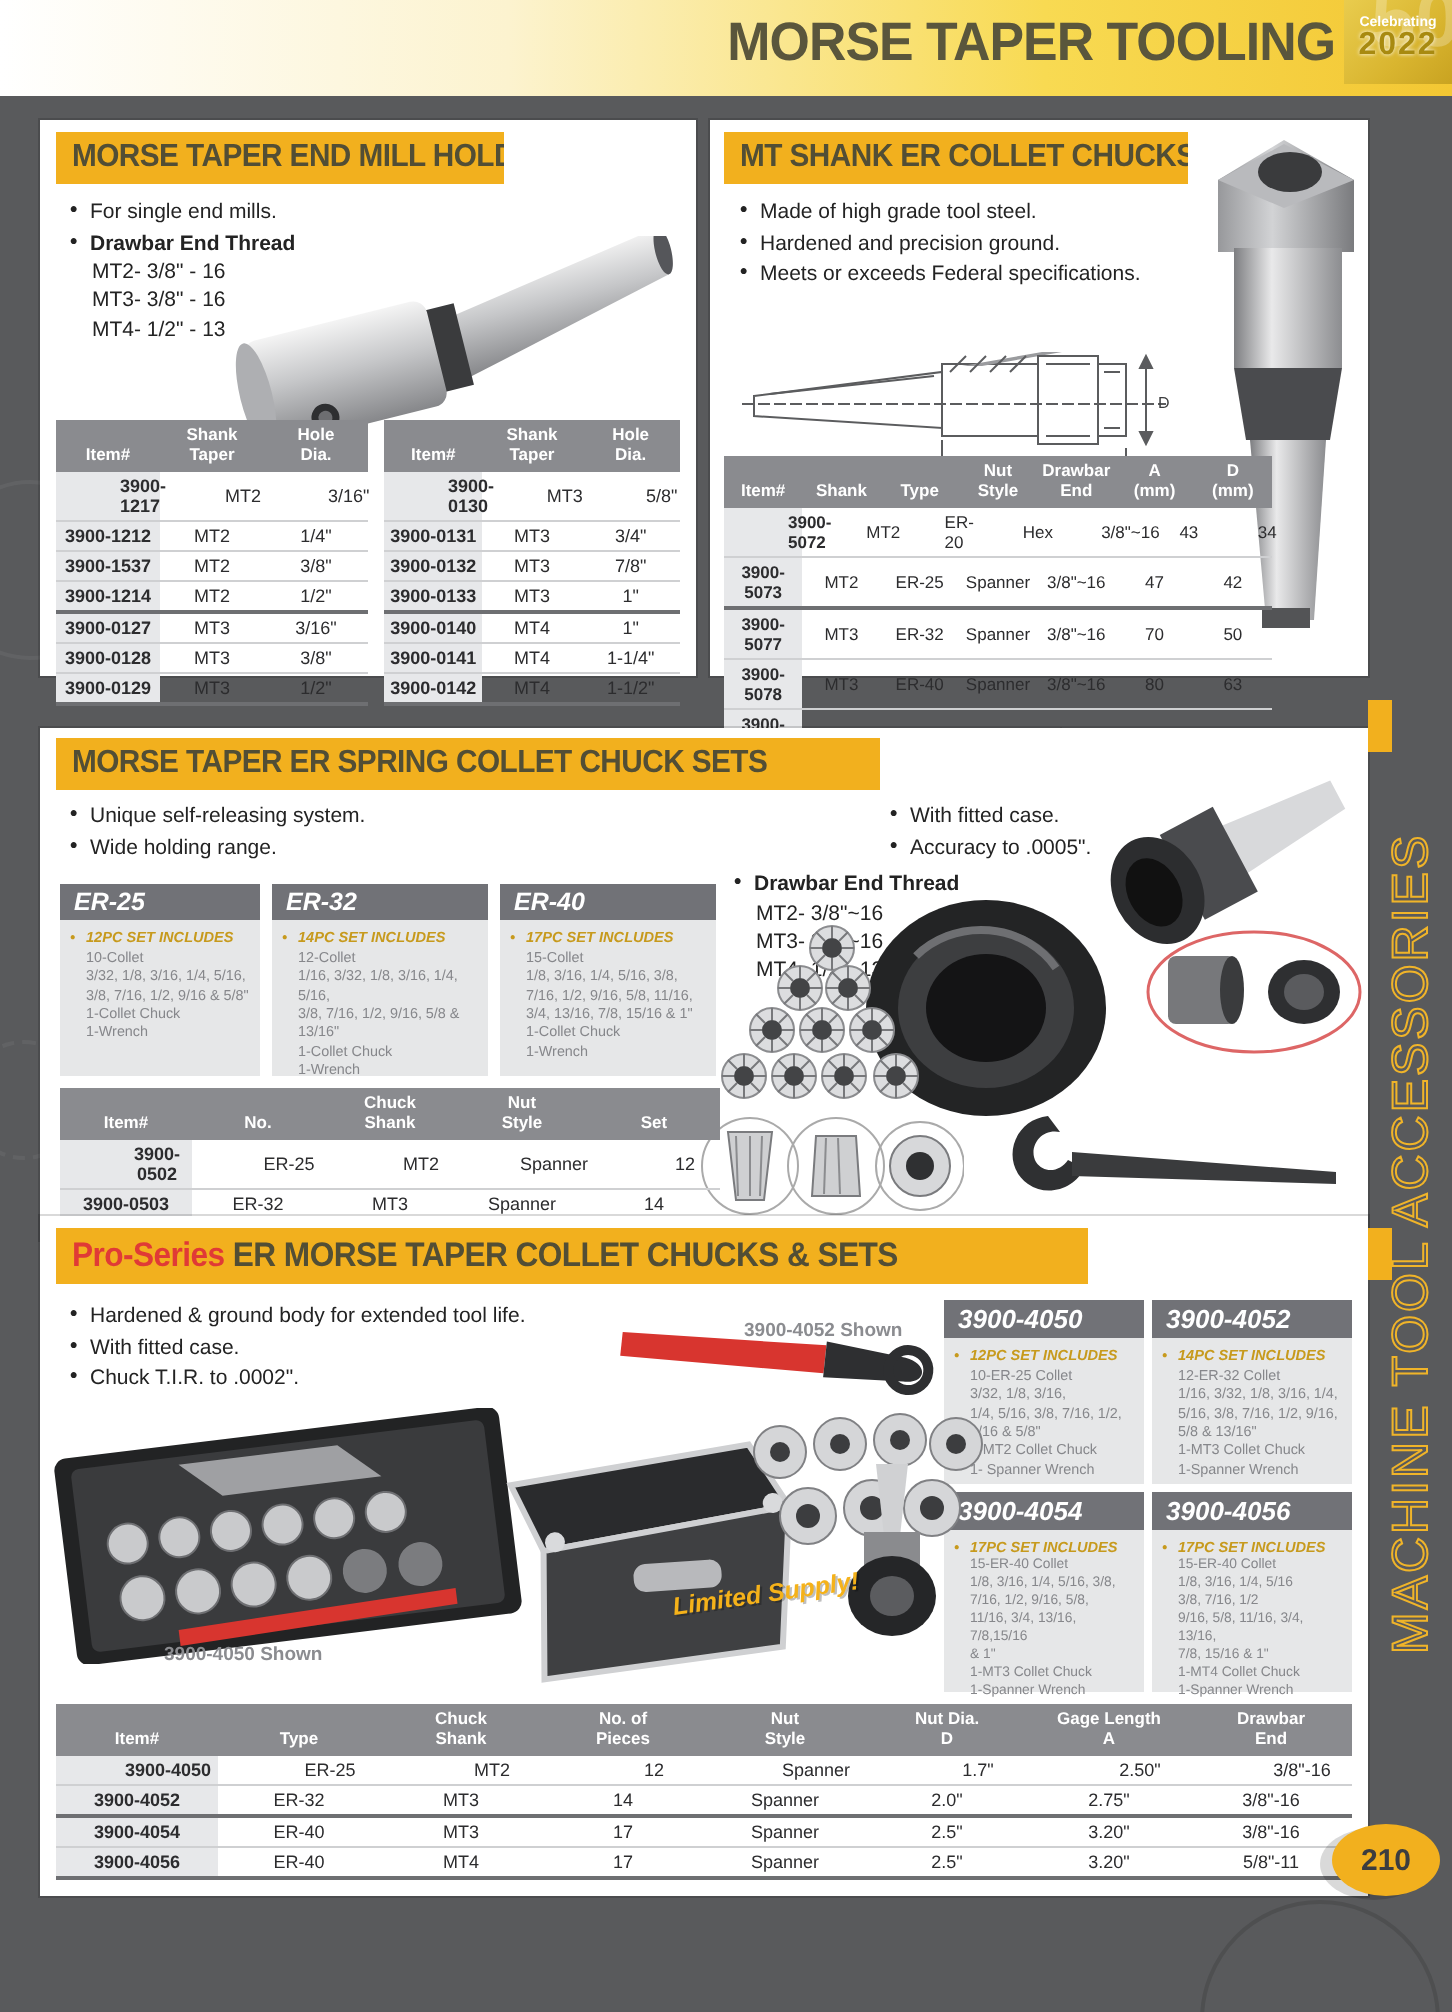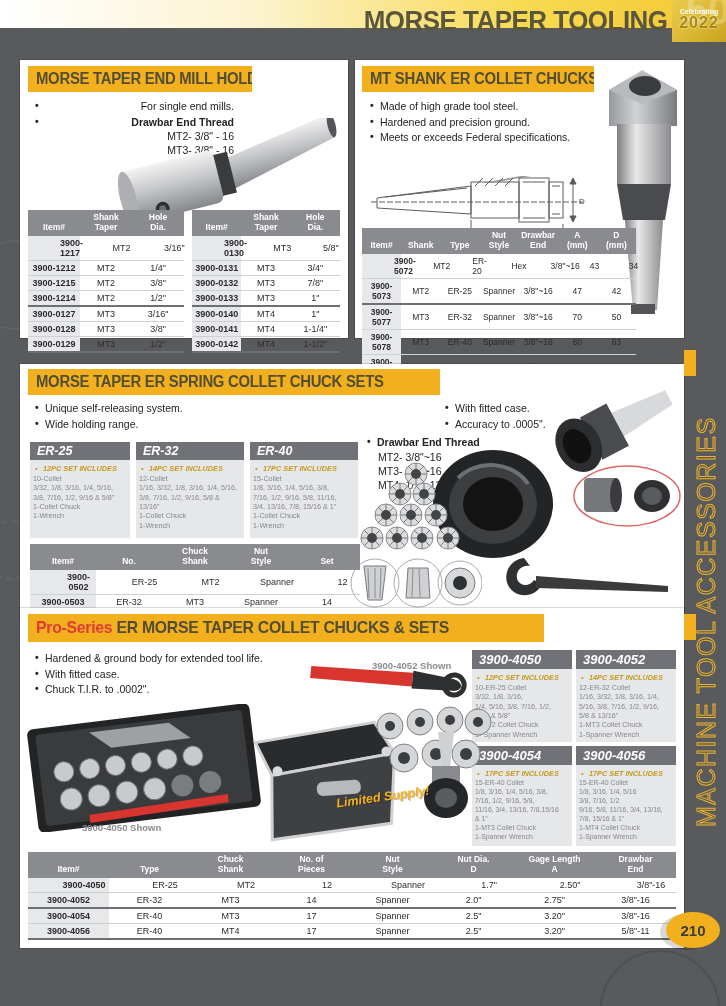--- a/index.html
+++ b/index.html
@@ -7,21 +7,21 @@
   body { font-family:"Liberation Sans", sans-serif; }
   #page { position:relative; width:726px; height:1006px; margin:0 auto; background:#595a5c; overflow:hidden; }
 
   
   .gear-mark { position:absolute; border:2px solid rgba(255,255,255,0.05); border-radius:50%; }
   .gear-mark.g1 { left:-30px; top:240px; width:90px; height:90px; }
   .gear-mark.g2 { left:-18px; top:520px; width:60px; height:60px; border-style:dashed; }
   .gear-mark.g3 { left:600px; top:950px; width:120px; height:120px; border-color:rgba(0,0,0,0.12); }
 
   
-  .header-bar { position:absolute; left:0; top:0; width:726px; height:28px;
+  .header-bar { position:absolute; left:0; top:0; width:726px; height:48px;
     background:linear-gradient(90deg,#ffffff 0%,#fcf3cf 35%,#f8da52 72%,#f3c733 100%); }
   .header-title { position:absolute; right:58px; top:6px; font-size:27px; font-weight:bold;
     color:#5a563c; letter-spacing:-0.5px; transform:scaleX(0.96); transform-origin:right; white-space:nowrap; }
   .badge { position:absolute; right:0; top:0; width:54px; height:42px;
     background:linear-gradient(135deg,#e9cc4e 0%,#d9b52f 60%,#c9a321 100%); overflow:hidden; text-align:center; }
   .badge .b50 { position:absolute; right:-4px; top:-12px; font-size:40px; font-weight:bold; color:rgba(255,255,255,0.25); }
   .badge .b-line1 { position:relative; display:block; margin-top:8px; font-size:7px; color:#fff; font-weight:bold; }
   .badge .b-line2 { position:relative; display:block; font-size:16px; font-weight:bold; color:#a88a10;
     text-shadow:0 0 2px #fff; letter-spacing:1px; line-height:1; }
 
@@ -49,21 +49,21 @@
     font-size:8.5px; line-height:1.15; padding:3px 1px; vertical-align:bottom; }
   td { text-align:center; padding:2px 1px; border-top:1px solid #cfd0d2; color:#2c2c2e; }
   td.c0 { background:#e7e8ea; font-weight:bold; }
   tbody tr:first-child td { border-top:none;padding-left:32px; }
   tr.group-break td { border-top:2px solid #6e6f72; }
 
   .er-box { position:absolute; background:#e6e7e8; }
   .er-head { background:#717277; color:#fff; font-weight:bold; font-style:italic; font-size:12.5px; padding:2px 7px; }
   .er-set { position:relative; color:#c79a1d; font-style:italic; font-weight:bold; font-size:7.3px; padding:4px 4px 1px 13px; }
   .er-set::before { content:"•"; position:absolute; left:5px; }
-  .er-lines { color:#86878b; font-size:7.2px; line-height:1.3; padding:0 4px 4px 3px; white-space:pre-line; }
+  .er-lines { color:#86878b; font-size:7.2px; line-height:1.3; padding:0 4px 4px 13px; white-space:pre-line; }
 
   .shown-label { position:absolute; color:#8b8c90; font-weight:bold; font-size:9.5px; }
   .limited { position:absolute; color:#f5b21a; font-weight:bold; font-style:italic; font-size:12.5px;
     transform:rotate(-8deg); text-shadow:1px 1px 0 rgba(0,0,0,0.25); white-space:nowrap; }
 
   .sidebar-text { position:absolute; left:688px; top:336px; width:36px; height:572px;
     display:flex; align-items:center; justify-content:center;
     writing-mode:vertical-rl; transform:rotate(180deg);
     font-size:25px; letter-spacing:1.5px; color:transparent;
     -webkit-text-stroke:1px #f0b429; white-space:nowrap; }
@@ -94,21 +94,21 @@
       <span class="b50">50</span>
       <span class="b-line1">Celebrating</span>
       <span class="b-line2">2022</span>
     </div>
   </div>
 
   <div class="panel p-endmill">
     <div class="bar" style="left:8px; top:6px; width:224px;">
       <span class="inner">MORSE TAPER END MILL HOLDERS</span>
     </div>
-    <div class="abs" style="left:14px; top:40px; width:200px;text-align:right;">
+    <div class="abs" style="left:14px; top:40px; width:200px;">
       <ul class="bullets">
         <li>For single end mills.</li>
       </ul>
       <div class="bold-bullet">Drawbar End Thread</div>
       <div class="thread-lines">MT2- 3/8" - 16
 MT3- 3/8" - 16
 MT4- 1/2" - 13</div>
     </div>
 
     <div class="abs" style="left:92px; top:58px;">
@@ -147,21 +147,21 @@
               <td class="c0">3900-1217</td>
               <td>MT2</td>
               <td>3/16"</td>
             </tr>
             <tr>
               <td class="c0">3900-1212</td>
               <td>MT2</td>
               <td>1/4"</td>
             </tr>
             <tr>
-              <td class="c0">3900-1215</td>
+              <td class="c0">3900-1537</td>
               <td>MT2</td>
               <td>3/8"</td>
             </tr>
             <tr>
               <td class="c0">3900-1214</td>
               <td>MT2</td>
               <td>1/2"</td>
             </tr>
             <tr class="group-break">
               <td class="c0">3900-0127</td>

